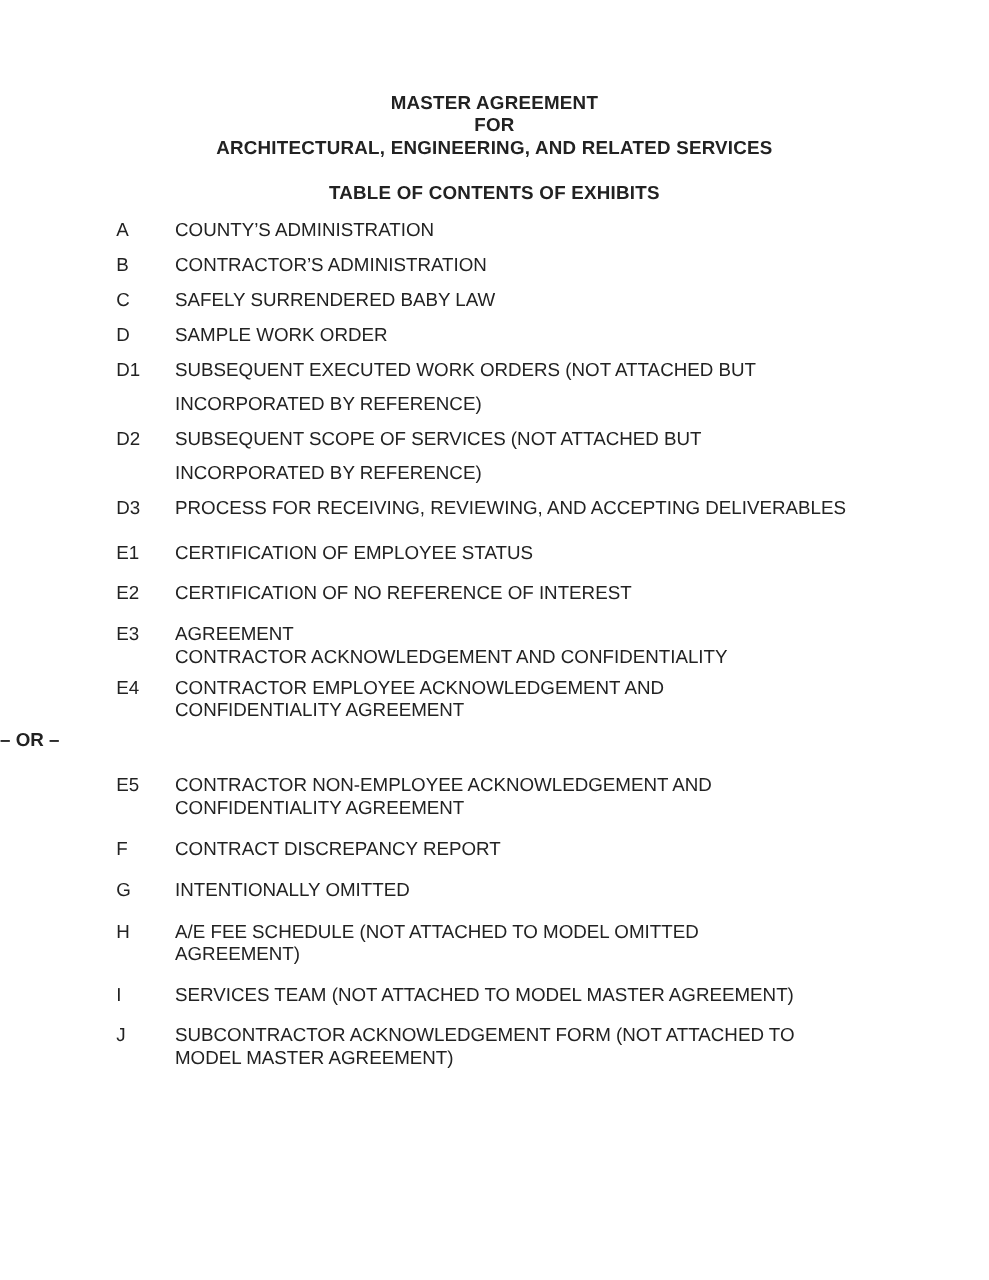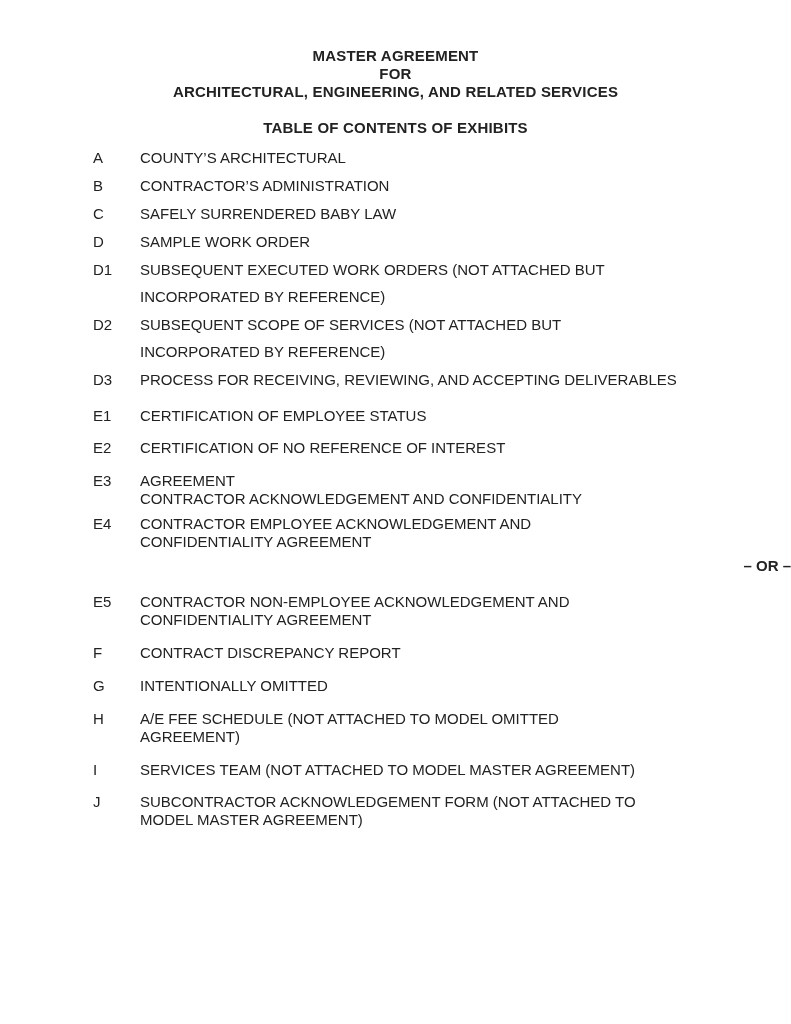--- a/index.html
+++ b/index.html
@@ -8,21 +8,21 @@
     width: 791px;
     height: 1024px;
     font-family: "Liberation Sans", "DejaVu Sans", sans-serif;
     color: #222222;
     overflow: hidden;
   }
   .page {
     width: 791px;
     height: 1024px;
     background: #ffffff;
-    padding-top: 47px;
+    padding-top: 74px;
   }
   
   .doc-header {
     width: 100%;
     text-align: center;
     font-weight: bold;
     font-size: 15px;
     line-height: 18px;
     letter-spacing: 0.2px;
   }
@@ -62,21 +62,21 @@
   .exhibit.single { line-height: 18px; margin-top: 15px; }
   
   .exhibit[data-id="A"]  { margin-top: 7px; }
   .exhibit[data-id="E1"] { margin-top: 14px; }
   .exhibit[data-id="E2"] { margin-top: 14px; }
   .exhibit[data-id="E4"] { margin-top: 7px; }
   .exhibit[data-id="E5"] { margin-top: 18px; }
   .exhibit[data-id="J"]  { margin-top: 14px; }
   .or-separator {
     margin: 6px -64px 0 -93px;  
-    text-align: right;
+    text-align: left;
     font-weight: bold;
     font-size: 15px;
     line-height: 18px;
   }
 </style>
 </head>
 <body>
 
 <div class="page">
   <header class="doc-header">
@@ -84,21 +84,21 @@
     <div class="title-line">FOR</div>
     <div class="title-line">ARCHITECTURAL, ENGINEERING, AND RELATED SERVICES</div>
     <div class="subtitle">TABLE OF CONTENTS OF EXHIBITS</div>
   </header>
 
   <main class="doc-body">
     <div id="exhibit-list" class="exhibit-list">
         <div class="exhibit double" data-id="A">
     <span class="exhibit-id">A</span>
     <span class="exhibit-text">
-            <div class="exhibit-line">COUNTY’S ARCHITECTURAL</div>
+            <div class="exhibit-line">COUNTY’S ADMINISTRATION</div>
           </span>
   </div>
         <div class="exhibit double" data-id="B">
     <span class="exhibit-id">B</span>
     <span class="exhibit-text">
             <div class="exhibit-line">CONTRACTOR’S ADMINISTRATION</div>
           </span>
   </div>
         <div class="exhibit double" data-id="C">
     <span class="exhibit-id">C</span>

